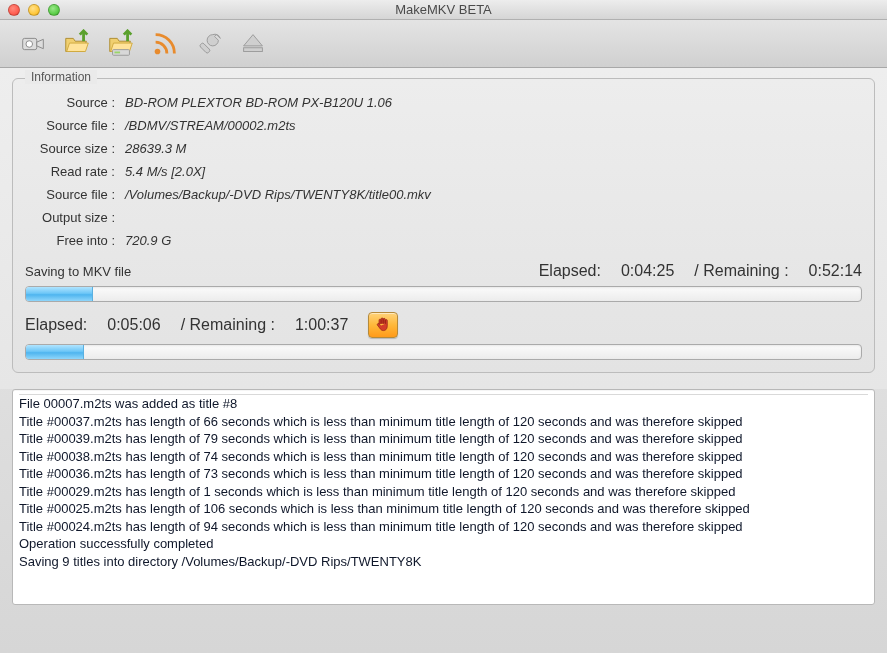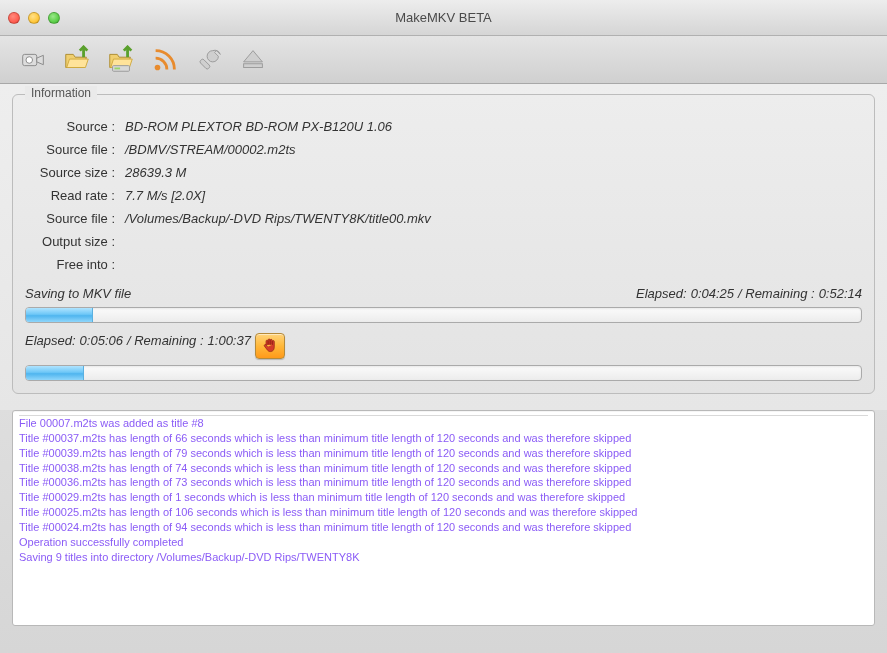--- a/index.html
+++ b/index.html
@@ -8,21 +8,21 @@
       font-size: 13px;
       background: linear-gradient(to bottom, #ebebeb 0%, #d6d6d6 100%);
       width: 887px;
       height: 653px;
       overflow: hidden;
       color: #333;
     }
 
     
     .titlebar {
-      height: 36px;
+      height: 20px;
       background: linear-gradient(to bottom, #ededed 0%, #d5d5d5 100%);
       border-bottom: 1px solid #b0b0b0;
       display: flex;
       align-items: center;
       padding-left: 8px;
       position: relative;
     }
     .traffic-lights { display: flex; gap: 8px; }
     .traffic-light {
       width: 12px; height: 12px; border-radius: 50%;
@@ -68,21 +68,21 @@
       margin-bottom: 10px;
     }
     .groupbox .legend {
       position: absolute; top: -9px; left: 12px;
       background: #eaeaea;
       padding: 0 6px;
       font-size: 12px; color: #555;
     }
 
     .info-grid {
-      margin: 10px 0 14px 0;
+      margin: 2px 0 14px 0;
     }
     .info-row {
       display: flex;
       margin-bottom: 8px;
     }
     .info-label {
       width: 96px;
       text-align: right;
       padding-right: 6px;
       color: #333;
@@ -90,30 +90,29 @@
     .info-value {
       flex: 1;
       color: #333;
       padding-left: 4px;
       font-style: italic;
     }
 
     
     .progress-sec {
       margin-top: 10px;
-      font-style: italic;
     }
     .progress-header {
       display: flex; justify-content: space-between; align-items: center;
       margin-bottom: 6px;
       font-size: 13px; color: #333;
     }
     .prog-right {
-      display: flex; gap: 4px;
-      font-size: 13px; color: #333;
+      display: flex; align-items: center; gap: 20px;
+      font-size: 16px; color: #333;
     }
     .progress-row {
       display: flex; align-items: center; gap: 8px;
     }
     .progress-outer {
       flex: 1;
       height: 16px;
       border: 1px solid #aaa;
       border-radius: 4px;
       background: linear-gradient(to bottom, #fbfbfb, #ececec);
@@ -137,22 +136,22 @@
       width: 16px; height: 18px;
     }
 
     
     .logbox {
       margin: 0 12px 10px 12px;
       background: #ffffff;
       border: 1px solid #b8b8b8;
       border-radius: 3px;
       padding: 4px 6px;
-      font-size: 11px;
-      color: #8b5cf6;
+      font-size: 13px;
+      color: #0f172a;
       line-height: 1.35;
       height: 216px;
       overflow: hidden;
       box-shadow: inset 0 1px 0 rgba(0,0,0,0.04);
     }
     .log-clip-line {
       border-top: 1px solid #666;
       height: 0px;
       margin-bottom: 0px;
       opacity: 0.25;
@@ -230,31 +229,32 @@
       <div class="info-row">
         <div class="info-label">Source file :</div>
         <div class="info-value">/BDMV/STREAM/00002.m2ts</div>
       </div>
       <div class="info-row">
         <div class="info-label">Source size :</div>
         <div class="info-value">28639.3 M</div>
       </div>
       <div class="info-row">
         <div class="info-label">Read rate :</div>
-        <div class="info-value">7.7 M/s [2.0X]</div>
+        <div class="info-value">5.4 M/s [2.0X]</div>
       </div>
       <div class="info-row">
         <div class="info-label">Source file :</div>
         <div class="info-value">/Volumes/Backup/-DVD Rips/TWENTY8K/title00.mkv</div>
       </div>
       <div class="info-row">
         <div class="info-label">Output size :</div>
       </div>
       <div class="info-row">
         <div class="info-label">Free into :</div>
+        <div class="info-value">720.9 G</div>
       </div>
     </div>
 
     <div class="progress-sec">
       <div class="progress-header">
         <span>Saving to MKV file</span>
         <span class="prog-right">
           <span>Elapsed:</span>
           <span>0:04:25</span>
           <span>/ Remaining :</span>

